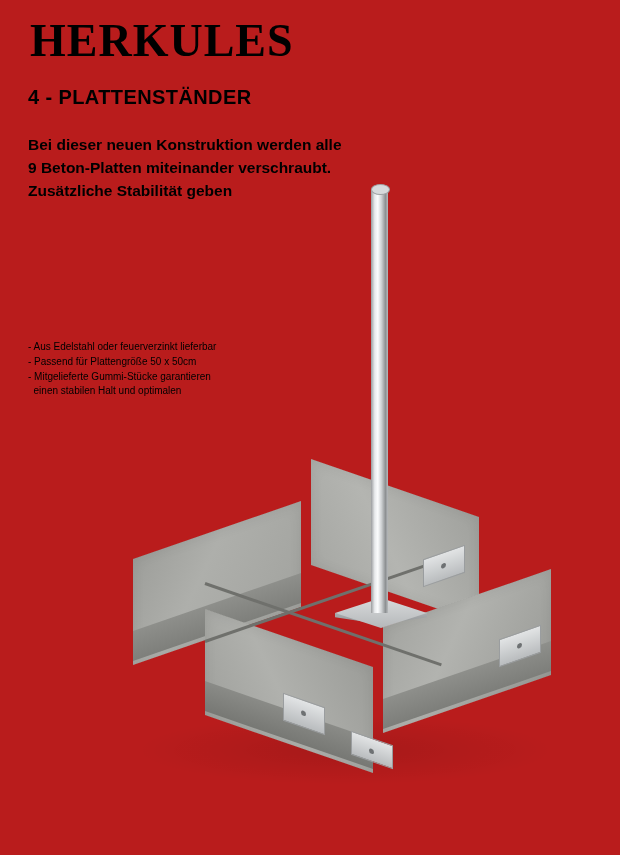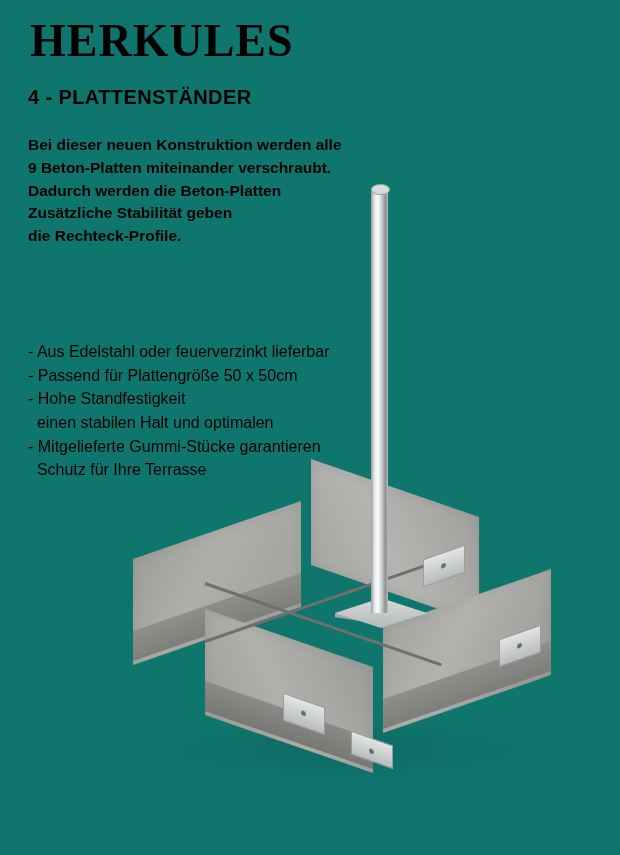--- a/index.html
+++ b/index.html
@@ -12,21 +12,21 @@
     height: 855px;
     position: relative;
     font-family: "Liberation Sans", sans-serif;
     color: #000000;
     overflow: hidden;
   }
   .page {
     position: relative;
     width: 620px;
     height: 855px;
-    background: #0f766e;
+    background: #b91c1c;
   }
   .brand {
     position: absolute;
     left: 30px;
     top: 18px;
     font-family: "Liberation Serif", serif;
     font-weight: bold;
     font-size: 46px;
     letter-spacing: 1px;
     line-height: 1;
@@ -48,21 +48,21 @@
     font-size: 15.5px;
     font-weight: bold;
     line-height: 1.47;
   }
   .intro div { white-space: pre; }
   .features {
     position: absolute;
     left: 28px;
     top: 340px;
     width: 430px;
-    font-size: 16px;
+    font-size: 10px;
     line-height: 1.48;
   }
   .features div { white-space: pre; }
 
   
   .photo {
     position: absolute;
     left: 95px;
     top: 170px;
     width: 510px;
@@ -206,32 +206,28 @@
 
 <div class="page">
 
   <div class="brand">HERKULES</div>
 
   <div class="subtitle">4 - PLATTENSTÄNDER</div>
 
   <div class="intro">
     <div>Bei dieser neuen Konstruktion werden alle</div>
     <div>9 Beton-Platten miteinander verschraubt.</div>
-    <div>Dadurch werden die Beton-Platten</div>
     <div>Zusätzliche Stabilität geben</div>
-    <div>die Rechteck-Profile.</div>
   </div>
 
   <div class="features">
     <div>- Aus Edelstahl oder feuerverzinkt lieferbar</div>
     <div>- Passend für Plattengröße 50 x 50cm</div>
-    <div>- Hohe Standfestigkeit</div>
+    <div>- Mitgelieferte Gummi-Stücke garantieren</div>
     <div>  einen stabilen Halt und optimalen</div>
-    <div>- Mitgelieferte Gummi-Stücke garantieren</div>
-    <div>  Schutz für Ihre Terrasse</div>
   </div>
 
   <div class="photo">
     <div class="stage">
 
       <div class="shadow"></div>
 
       <div class="edge-right2"></div>
       <div class="slab slab-br"></div>
       <div class="slab slab-bl"></div>

